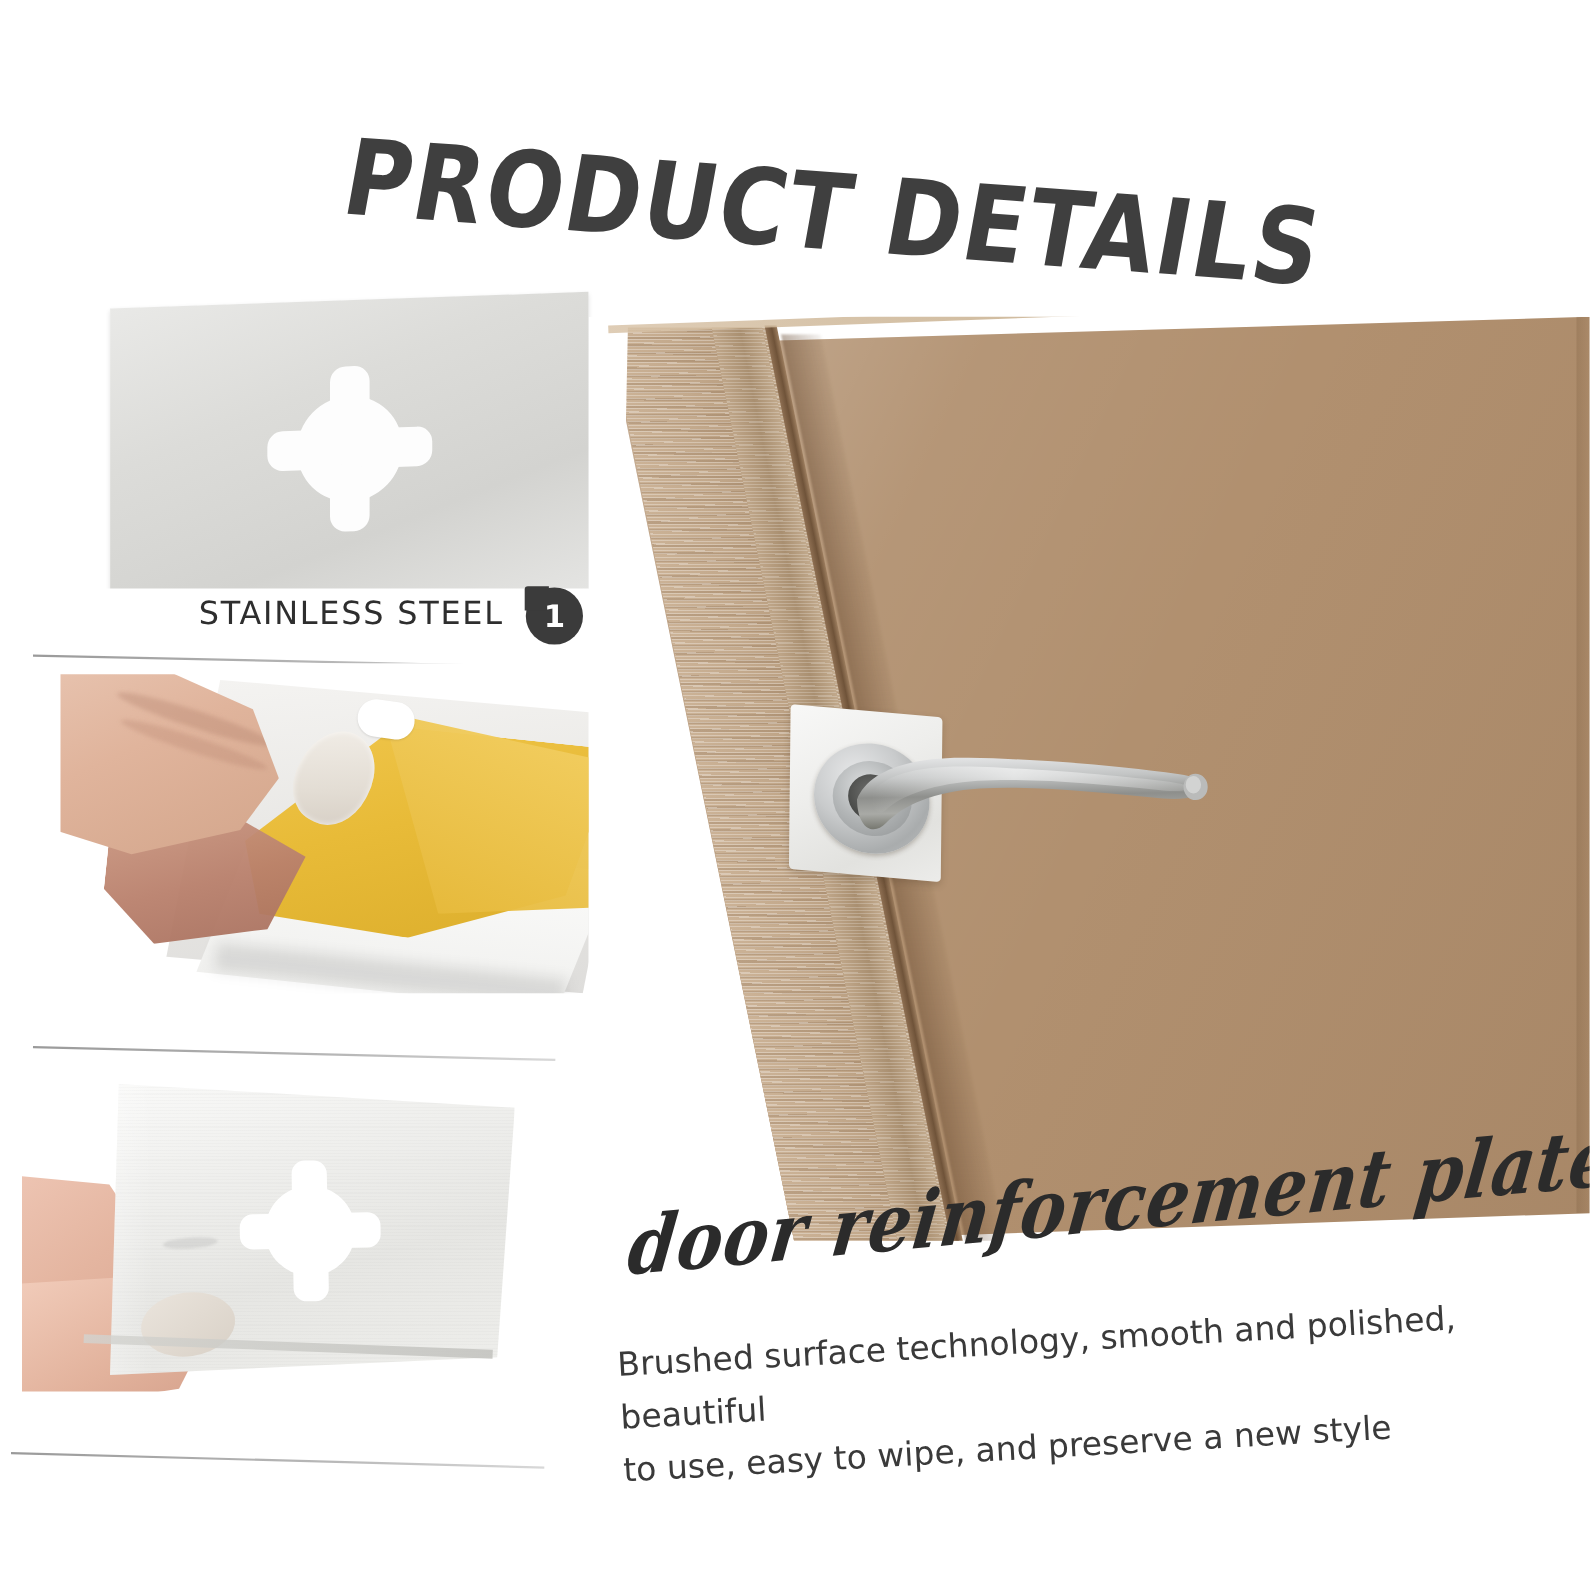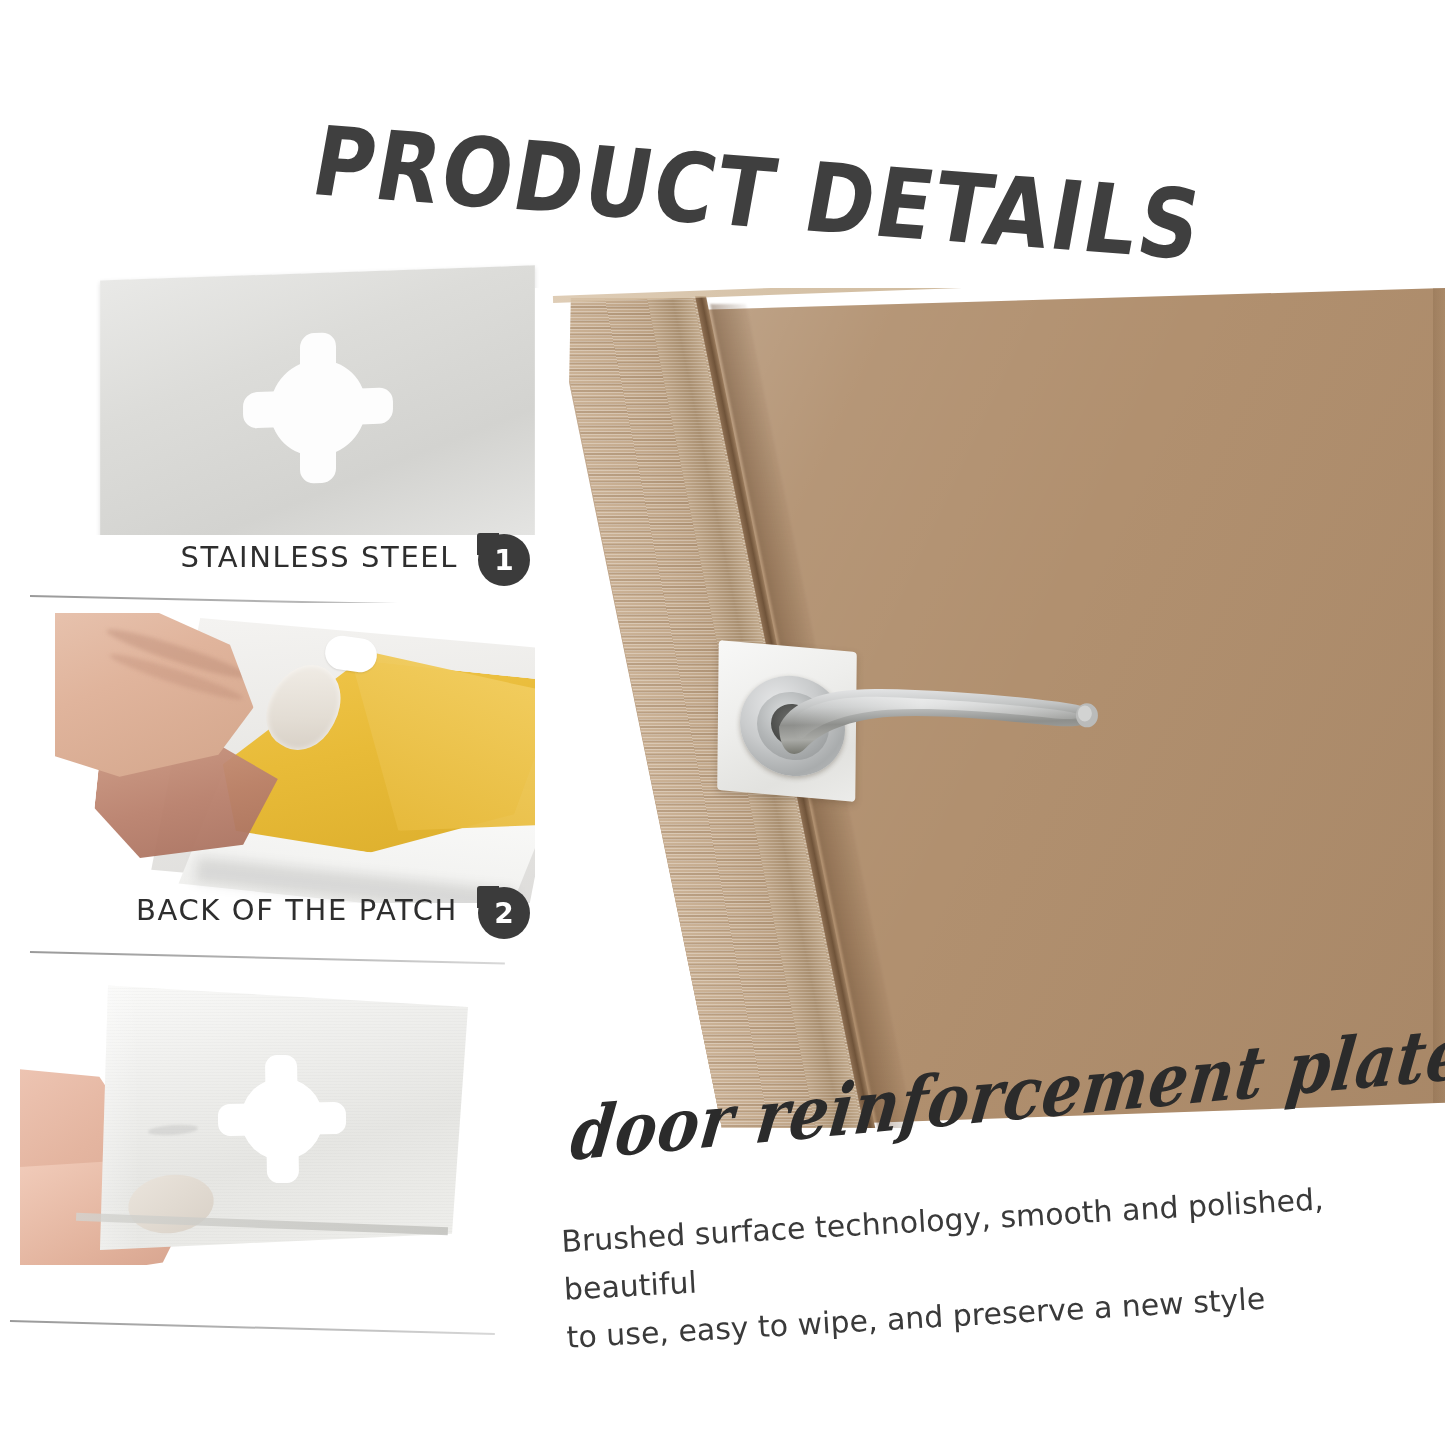--- a/index.html
+++ b/index.html
@@ -539,26 +539,20 @@
         <div class="hand2b"></div>
         <div class="hand2">
           <div class="knuckle2"></div>
           <div class="knuckle2b"></div>
         </div>
         <div class="nail2"></div>
         <div class="peel-shadow"></div>
       </div>
     </div>
 
-    <div class="caption-row" style="top:290px;">
-      <div class="caption-text">BACK OF THE PATCH</div>
-      <div class="badge">
-        <span>2</span>
-      </div>
-    </div>
     <div class="divider" style="top:348px;transform:rotate(1.4deg);"></div>
   </div>
 
   <div class="panel panel-3">
 
     <div class="thumb" style="left:0;top:0;width:560px;height:310px;">
       <div class="brush-wrap">
         <div class="hand3"></div>
         <div class="hand3b"></div>
         <div class="plate3">

